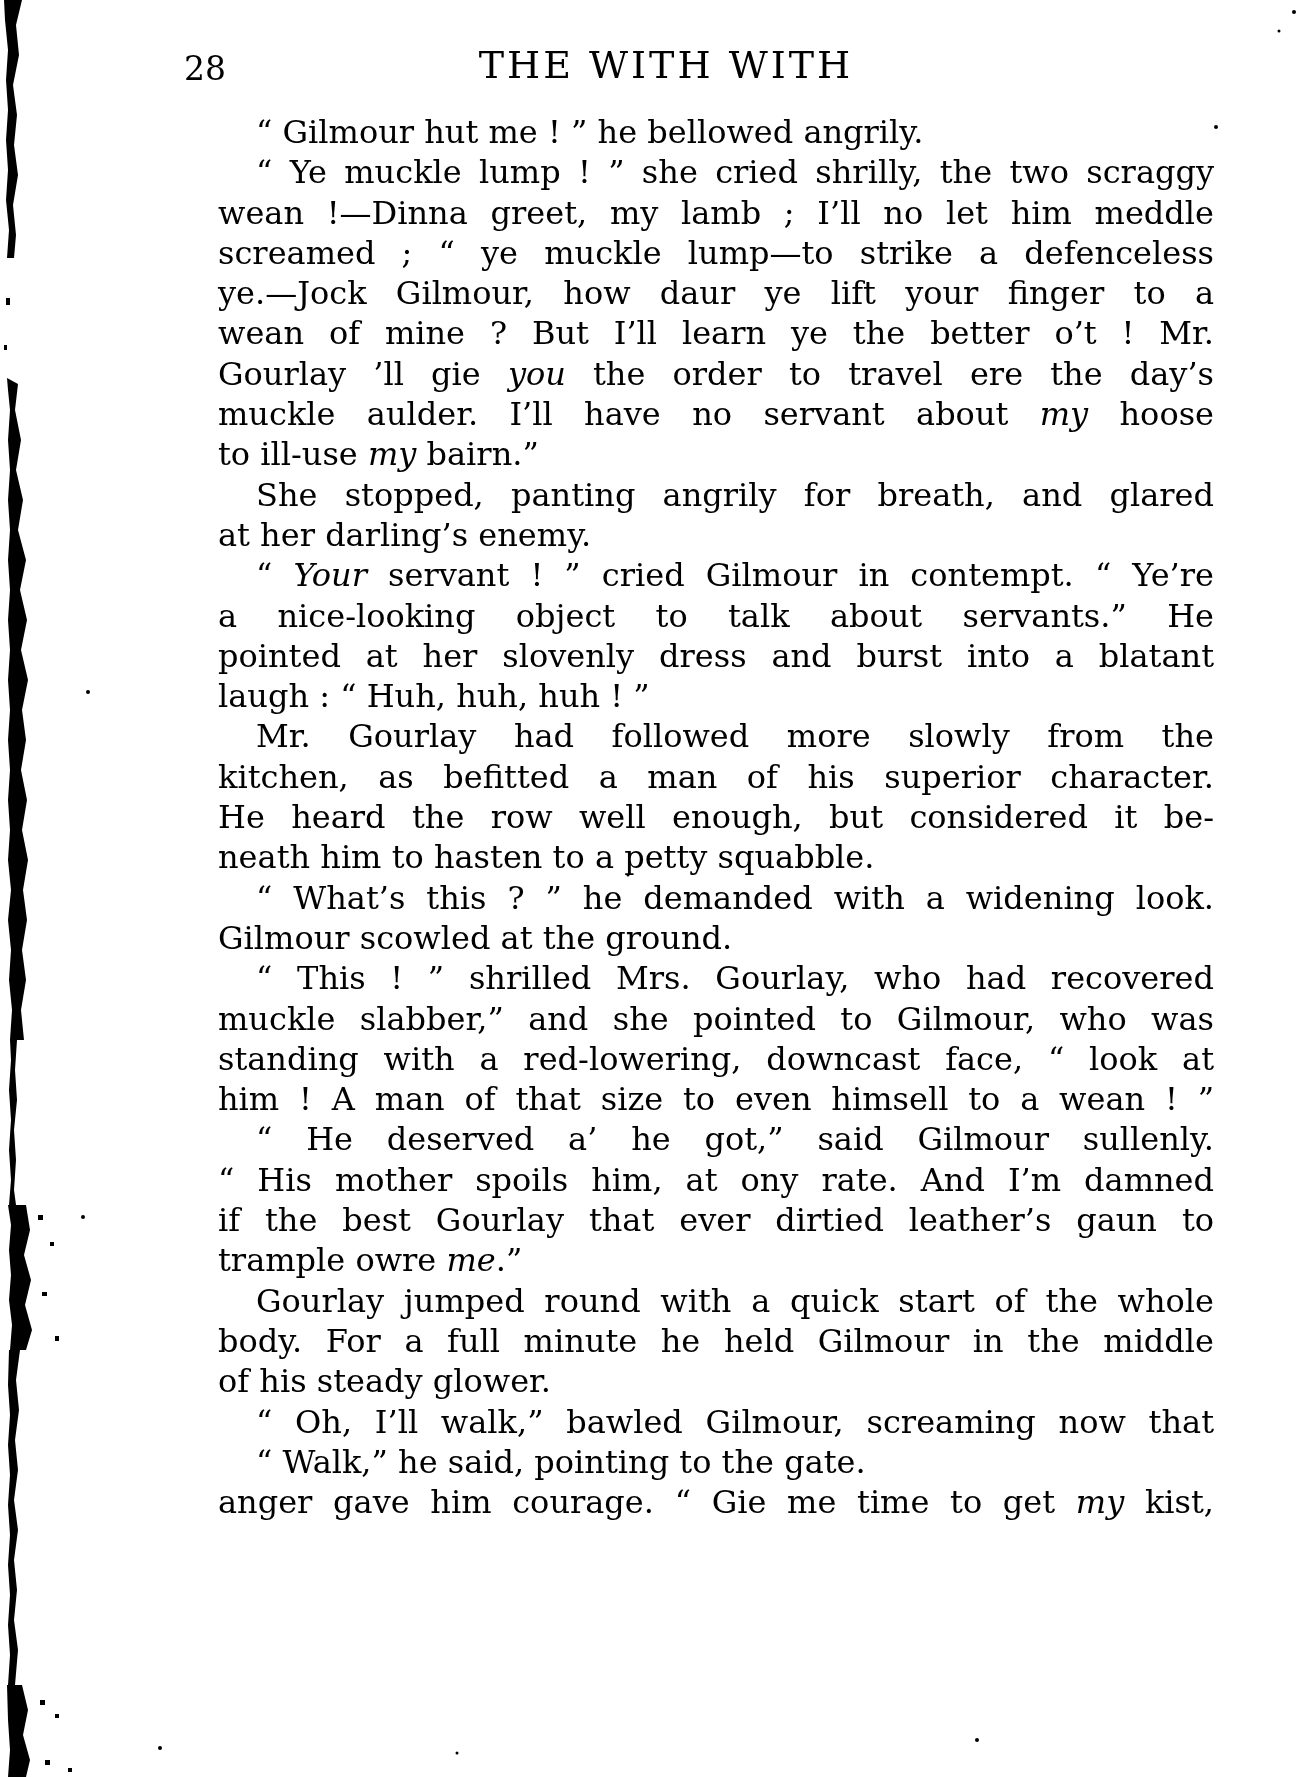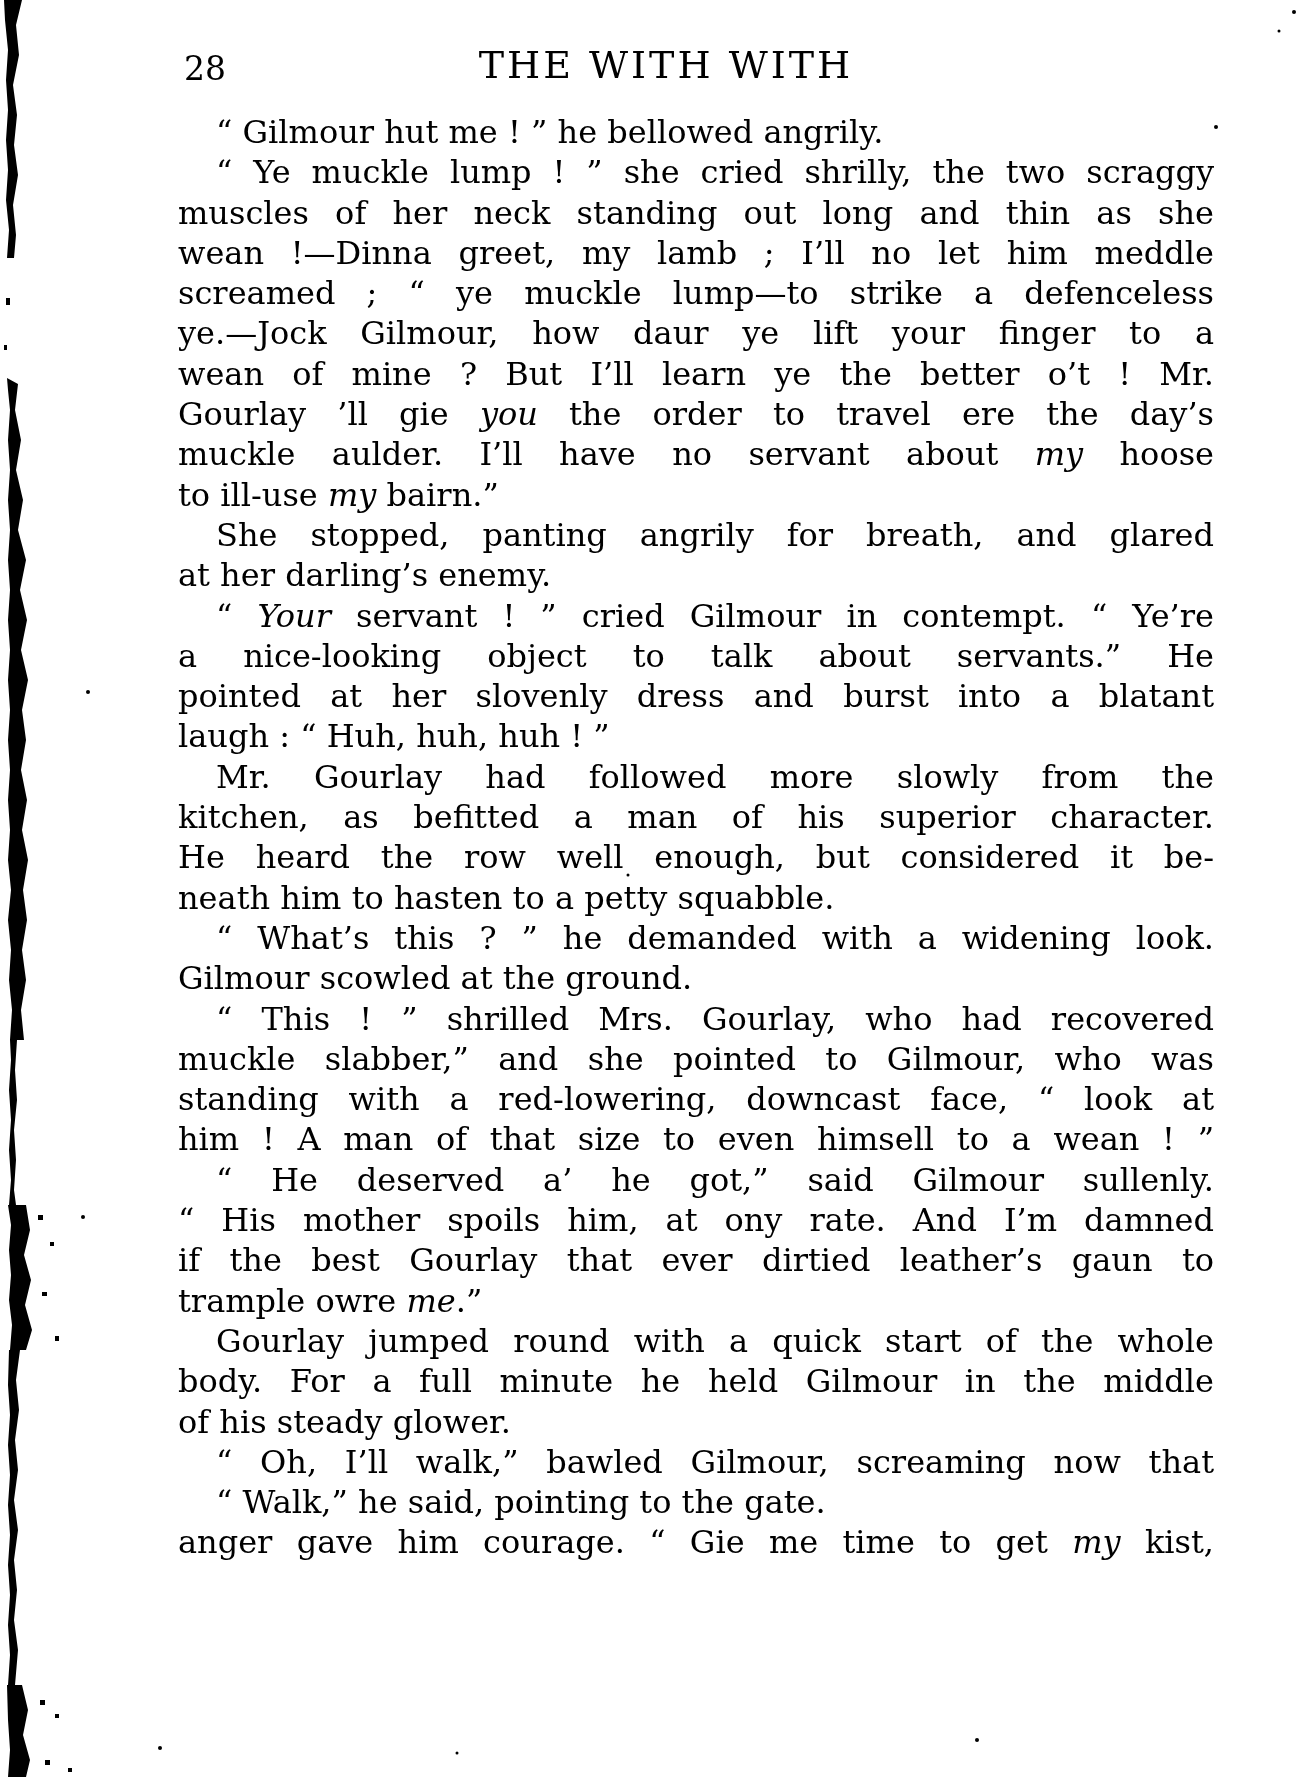--- a/index.html
+++ b/index.html
@@ -40,20 +40,21 @@
     position: absolute;
     left: 178px; top: 112px;
     width: 1036px;
   }
   .line {
     font-size: 32px;
     height: 40.3px;
     line-height: 40.3px;
     white-space: nowrap;
     text-align: left;
+    margin-left: 40px;
   }
   .line.justify {
     white-space: normal;
     text-align: justify;
     text-align-last: justify;
   }
   .line.indent { padding-left: 38px; box-sizing: border-box; }
   .line i { font-style: italic; }
 </style>
 </head>
@@ -99,21 +100,20 @@
   </svg>
 
   <div class="header-row">
     <div class="page-number">28</div>
     <div class="running-title">THE WITH WITH</div>
   </div>
 
   <div class="text-block">
       <div class="line indent">“ Gilmour hut me ! ” he bellowed angrily.</div>
       <div class="line indent justify">“ Ye muckle lump ! ” she cried shrilly, the two scraggy</div>
-      <div class="line justify">muscles of her neck standing out long and thin as she</div>
       <div class="line justify">wean !—Dinna greet, my lamb ; I’ll no let him meddle</div>
       <div class="line justify">screamed ; “ ye muckle lump—to strike a defenceless</div>
       <div class="line justify">ye.—Jock Gilmour, how daur ye lift your finger to a</div>
       <div class="line justify">wean of mine ? But I’ll learn ye the better o’t ! Mr.</div>
       <div class="line justify">Gourlay ’ll gie <i>you</i> the order to travel ere the day’s</div>
       <div class="line justify">muckle aulder. I’ll have no servant about <i>my</i> hoose</div>
       <div class="line">to ill-use <i>my</i> bairn.”</div>
       <div class="line indent justify">She stopped, panting angrily for breath, and glared</div>
       <div class="line">at her darling’s enemy.</div>
       <div class="line indent justify">“ <i>Your</i> servant ! ” cried Gilmour in contempt. “ Ye’re</div>

